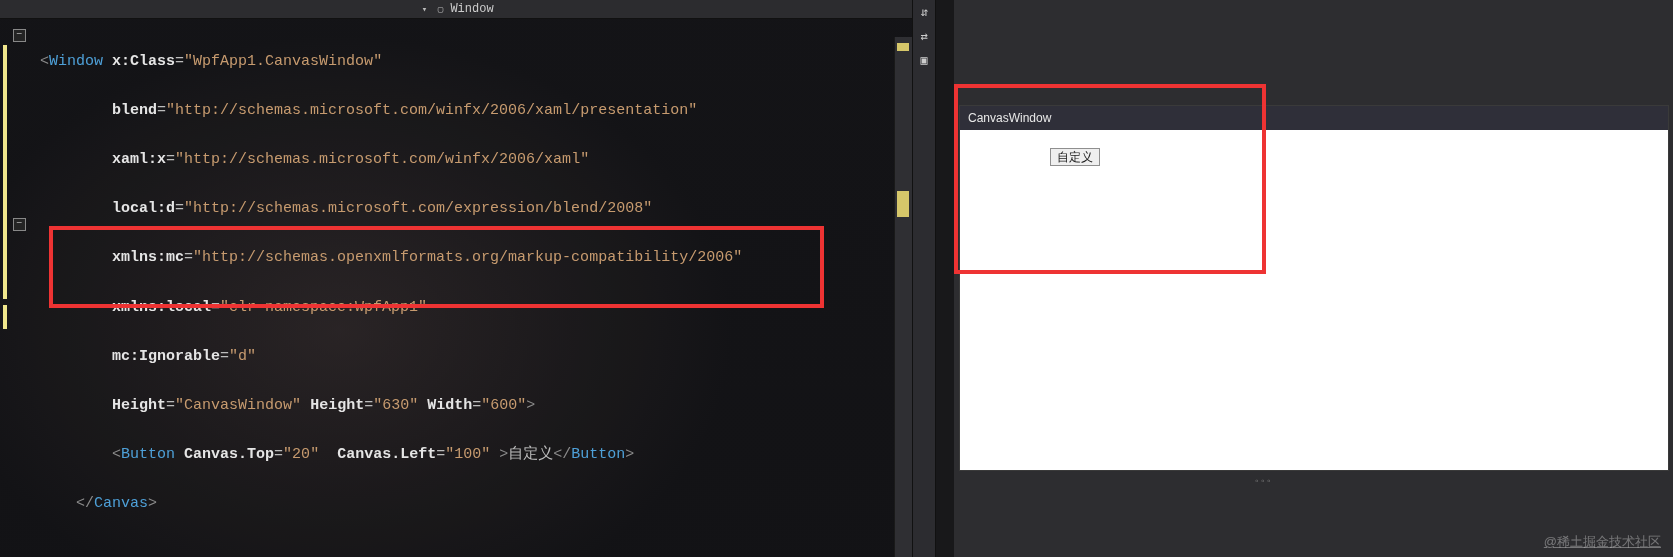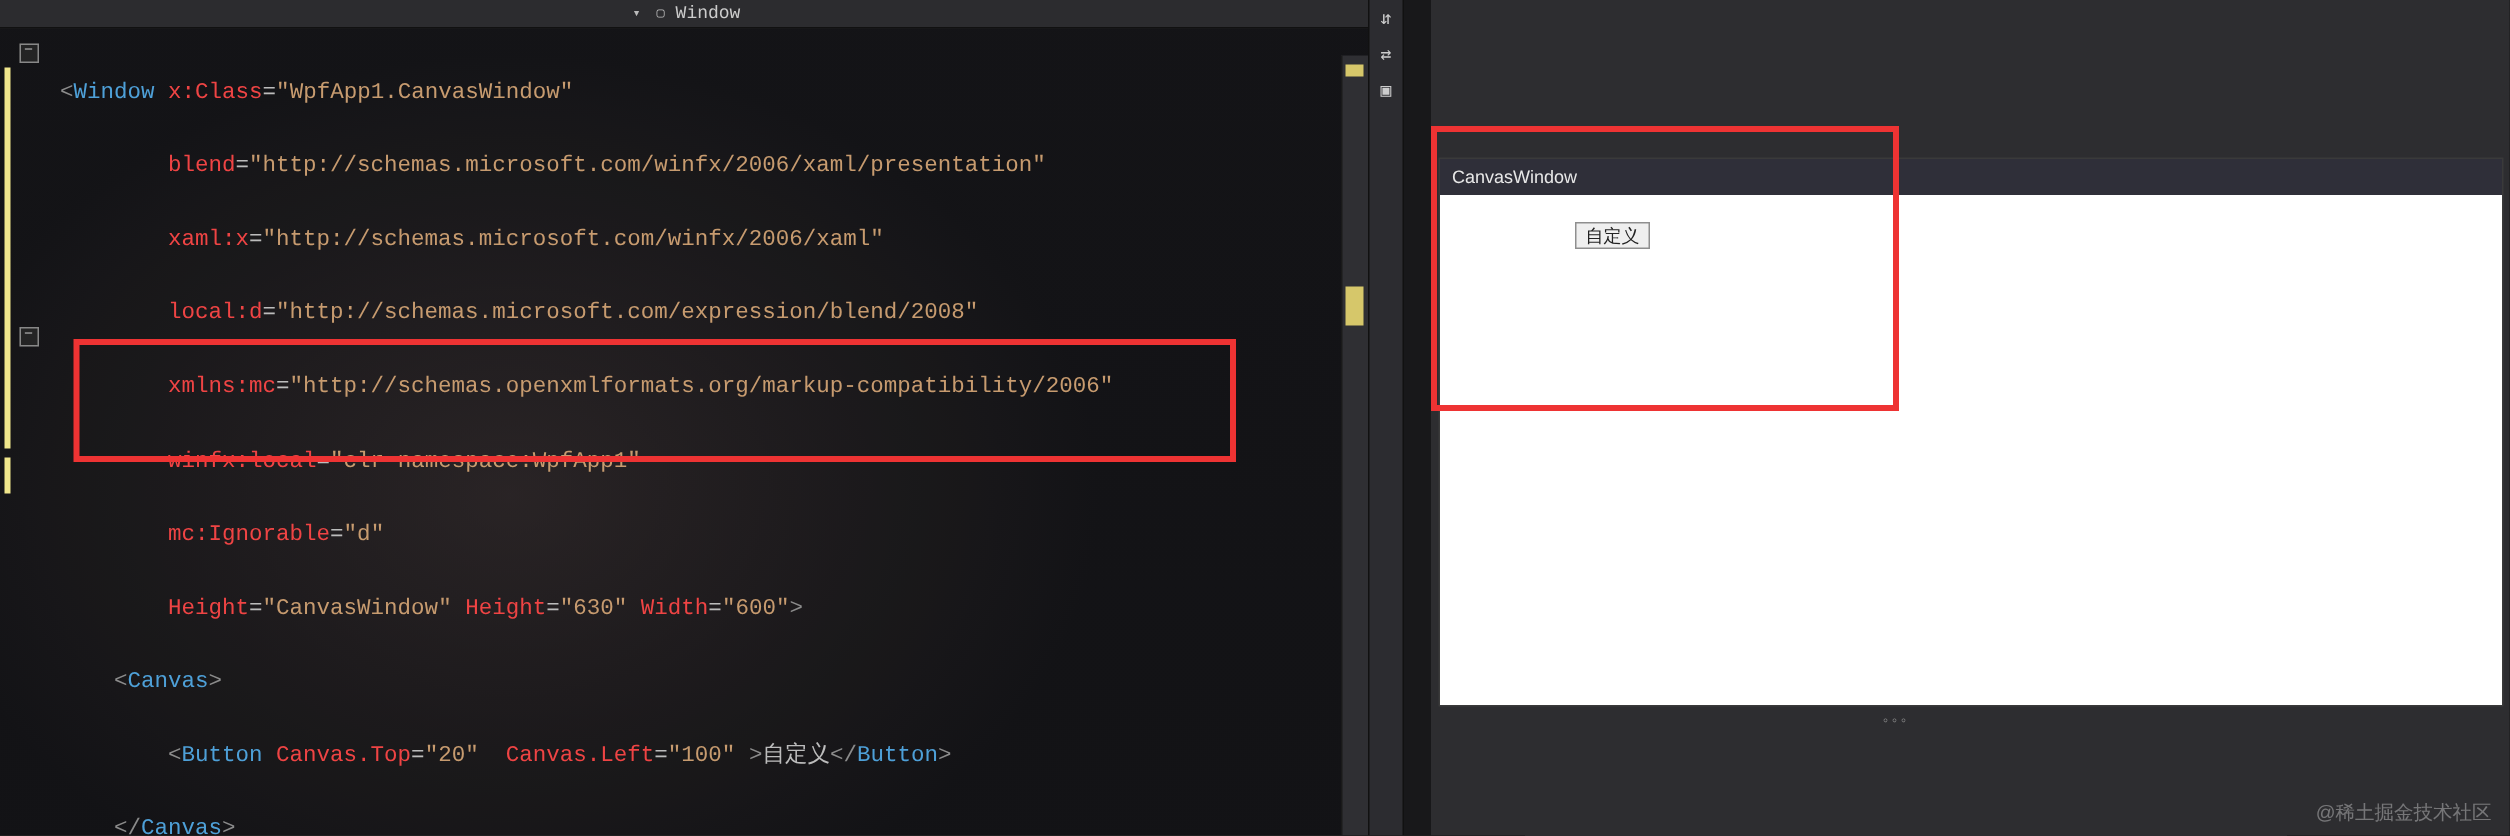--- a/index.html
+++ b/index.html
@@ -85,21 +85,21 @@
   .code-lines {
     flex: 1;
     padding: 6px 0 0 0;
     position: relative;
     line-height: 24.6px;
     white-space: pre;
     color: #b6b6b6;
   }
   .code-lines .line { padding-left: 2px; }
   .tag     { color: #4ea0d8; }      
-  .attr    { color: #ef4444; }      
+  .attr    { color: #e5e5e5; font-weight: bold; }      
   .eq      { color: #bcbcbc; }
   .val     { color: #c79b6f; }      
   .txt     { color: #bcbcbc; }
   .delim   { color: #8b8b8b; }
   .highlight-red {
     position: absolute;
     border: 4px solid #e33;
     pointer-events: none;
     box-sizing: border-box;
   }
@@ -189,20 +189,21 @@
     position: absolute;
     left: 300px; bottom: 70px;
     color: #888; font-size: 10px;
   }
   .watermark {
     position: absolute;
     right: 12px; bottom: 6px;
     color: rgba(255,255,255,0.35);
     font-family: "Microsoft YaHei","Segoe UI",sans-serif;
     font-size: 13px;
+    text-decoration: underline;
   }
 </style>
 </head>
 <body>
 
 <div class="root">
 
   <div class="editor-pane">
     <div class="editor-bg"></div>
 
@@ -227,24 +228,23 @@
         <div class="spacer"></div>
         <div class="toggle">−</div>
       </div>
 
       <div class="code-lines">
 <div class="line"><span class="delim">&lt;</span><span class="tag">Window</span> <span class="attr">x:Class</span><span class="eq">=</span><span class="val">"<span>WpfApp1.CanvasWindow</span>"</span></div>
 <div class="line">        <span class="attr">blend</span><span class="eq">=</span><span class="val">"<span>http://schemas.microsoft.com/winfx/2006/xaml/presentation</span>"</span></div>
 <div class="line">        <span class="attr">xaml:x</span><span class="eq">=</span><span class="val">"<span>http://schemas.microsoft.com/winfx/2006/xaml</span>"</span></div>
 <div class="line">        <span class="attr">local:d</span><span class="eq">=</span><span class="val">"<span>http://schemas.microsoft.com/expression/blend/2008</span>"</span></div>
 <div class="line">        <span class="attr">xmlns:mc</span><span class="eq">=</span><span class="val">"<span>http://schemas.openxmlformats.org/markup-compatibility/2006</span>"</span></div>
-<div class="line">        <span class="attr">winfx:local</span><span class="eq">=</span><span class="val">"<span>clr-namespace:WpfApp1</span>"</span></div>
+<div class="line">        <span class="attr">xmlns:local</span><span class="eq">=</span><span class="val">"<span>clr-namespace:WpfApp1</span>"</span></div>
 <div class="line">        <span class="attr">mc:Ignorable</span><span class="eq">=</span><span class="val">"<span>d</span>"</span></div>
 <div class="line">        <span class="attr">Height</span><span class="eq">=</span><span class="val">"<span>CanvasWindow</span>"</span> <span class="attr">Height</span><span class="eq">=</span><span class="val">"<span>630</span>"</span> <span class="attr">Width</span><span class="eq">=</span><span class="val">"<span>600</span>"</span><span class="delim">&gt;</span></div>
-<div class="line">    <span class="delim">&lt;</span><span class="tag">Canvas</span><span class="delim">&gt;</span></div>
 <div class="line">        <span class="delim">&lt;</span><span class="tag">Button</span> <span class="attr">Canvas.Top</span><span class="eq">=</span><span class="val">"<span>20</span>"</span>  <span class="attr">Canvas.Left</span><span class="eq">=</span><span class="val">"<span>100</span>"</span> <span class="delim">&gt;</span><span class="txt">自定义</span><span class="delim">&lt;/</span><span class="tag">Button</span><span class="delim">&gt;</span></div>
 <div class="line">    <span class="delim">&lt;/</span><span class="tag">Canvas</span><span class="delim">&gt;</span></div>
 
 
       </div>
 
       <div class="highlight-red hr1"></div>
 
       <div class="vscroll">
         <div class="mark m2"></div>

